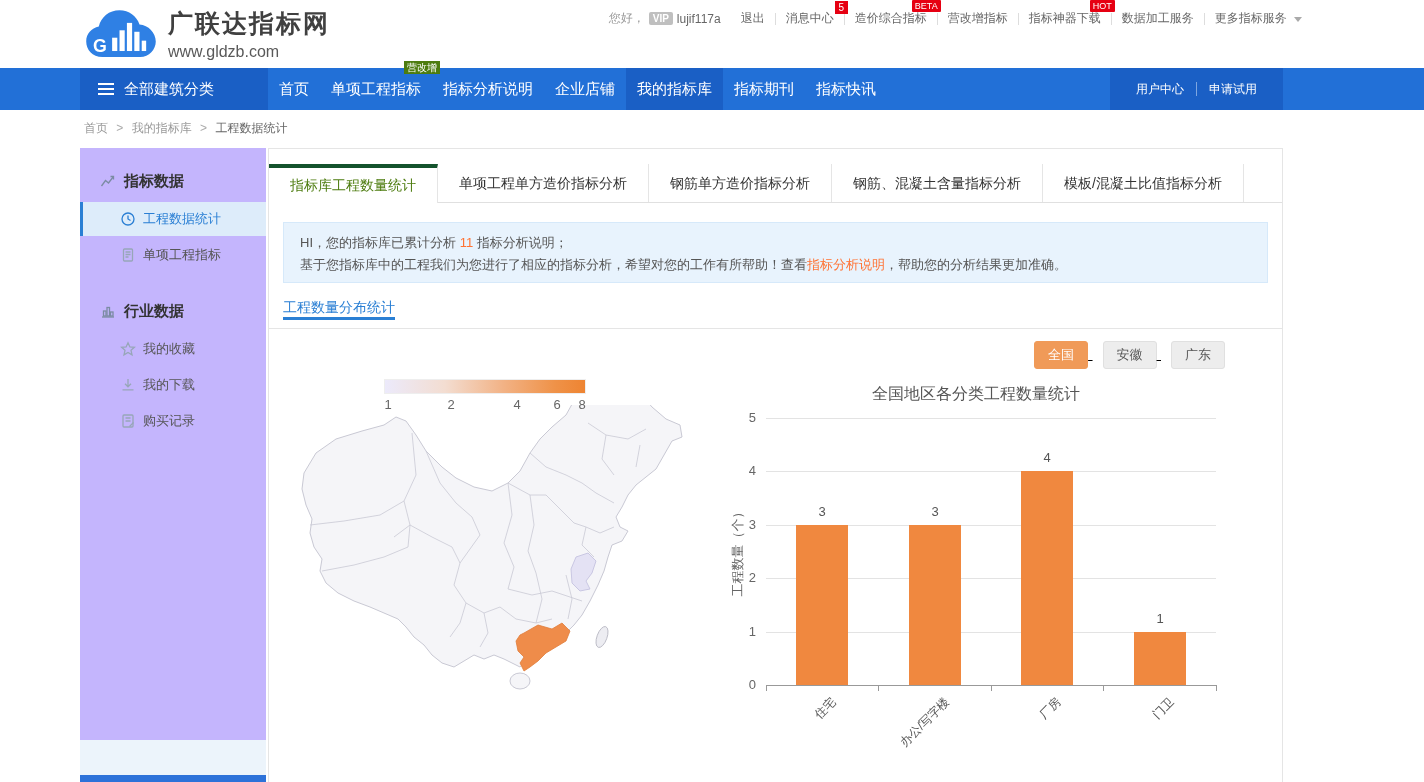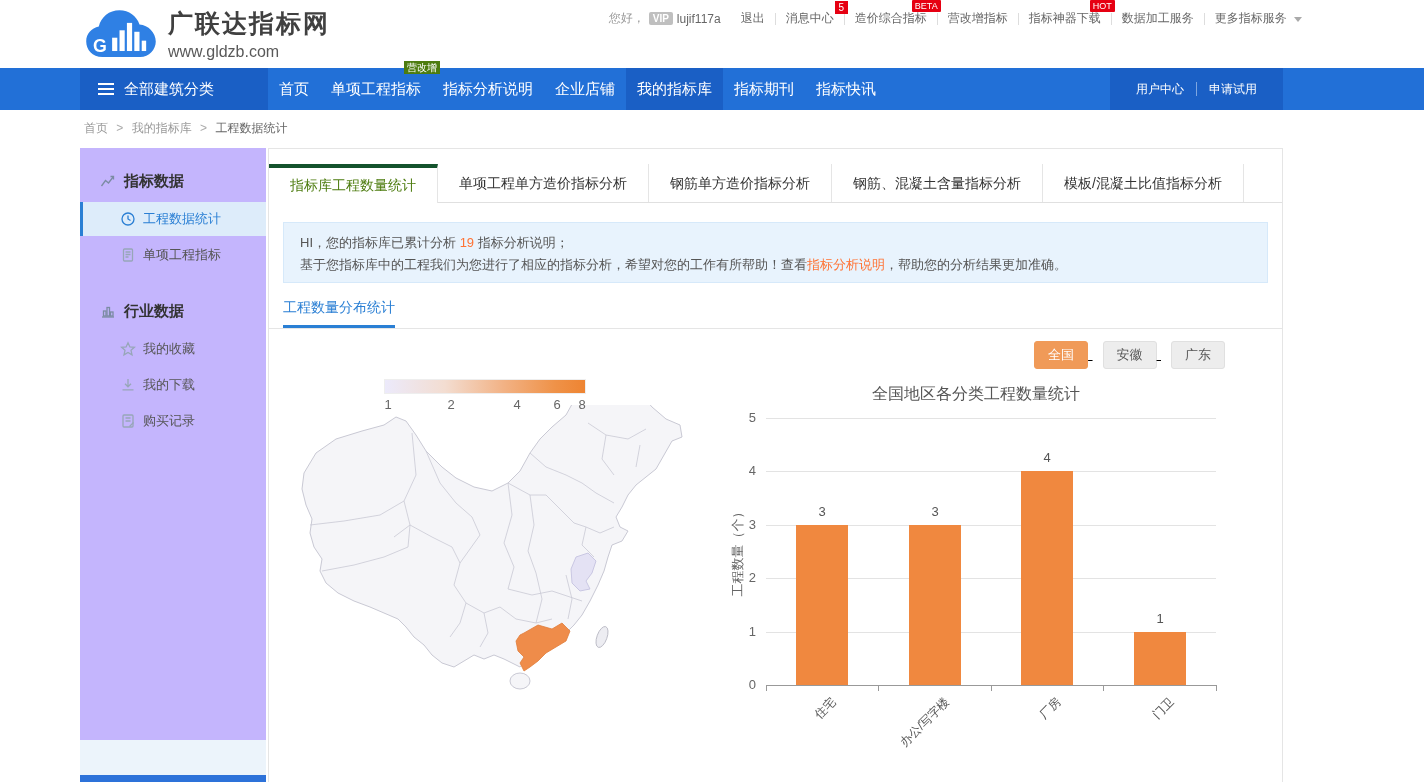--- a/index.html
+++ b/index.html
@@ -57,21 +57,21 @@
   .tabs { position:absolute; top:15px; left:0; right:0; height:39px; border-bottom:1px solid #e0e0e0; display:flex; }
   .tab { line-height:38px; padding:0 21px; font-size:14px; color:#333; border-right:1px solid #e5e5e5; background:#fff; cursor:pointer; white-space:nowrap; }
   .tab.active { border-top:4px solid #14532d; line-height:35px; color:#4d7c0f; font-weight:normal; margin-bottom:-1px; }
 
   .notice { position:absolute; left:14px; right:14px; top:73px; height:61px; background:#e8f3fd; border:1px solid #d6e9fa; padding:9px 16px; font-size:13px; color:#555; }
   .notice .line { line-height:22px; }
   .hl-orange { color:#ff7233; }
   .link-orange { color:#ff7233; cursor:pointer;text-align:center; }
 
   .subtab-row { position:absolute; left:0; right:0; top:150px; height:30px; }
-  .subtab { position:absolute; left:14px; top:0; font-size:14px; color:#2a7fd4; cursor:pointer; padding-bottom:8px; border-bottom:3px solid #2a7fd4; }
+  .subtab { position:absolute; left:14px; top:0; font-size:14px; color:#2a7fd4; cursor:pointer; border-bottom:3px solid #2a7fd4; }
   .subtab-line { position:absolute; left:0; right:0; top:29px; border-bottom:1px solid #e5e5e5; }
 
   .regions { position:absolute; top:192px; right:57px;text-decoration:underline; }
   .region-btn { display:inline-block; padding:4px 13px; font-size:13px; border-radius:3px; background:#ededed; border:1px solid #e0e0e0; color:#555; margin-left:10px; cursor:pointer; }
   .region-btn.active { background:#f09a58; border-color:#f09a58; color:#fff; }
 
   
   .map-wrap { position:absolute; left:15px; top:222px; width:420px; height:340px; }
   .map-legend { position:absolute; left:100px; top:8px; width:202px; height:15px; border:1px solid #eee;
     background:linear-gradient(90deg,#eceafb 0%,#f3ddd1 30%,#f2b183 60%,#ef9248 85%,#ee8432 100%); }
@@ -244,21 +244,21 @@
     <div class="tabs">
       <div class="tab active">指标库工程数量统计</div>
       <div class="tab">单项工程单方造价指标分析</div>
       <div class="tab">钢筋单方造价指标分析</div>
       <div class="tab">钢筋、混凝土含量指标分析</div>
       <div class="tab">模板/混凝土比值指标分析</div>
     </div>
 
     <div class="notice">
       <div class="line">
-        <span>HI，您的指标库已累计分析 </span><span class="hl-orange">19</span><span> 指标分析说明；</span>
+        <span>HI，您的指标库已累计分析 </span><span class="hl-orange">11</span><span> 指标分析说明；</span>
       </div>
       <div class="line">
         <span>基于您指标库中的工程我们为您进行了相应的指标分析，希望对您的工作有所帮助！查看</span><span class="link-orange">指标分析说明</span><span>，帮助您的分析结果更加准确。</span>
       </div>
     </div>
 
     <div class="subtab-row">
       <span class="subtab">工程数量分布统计</span>
       <div class="subtab-line"></div>
     </div>

